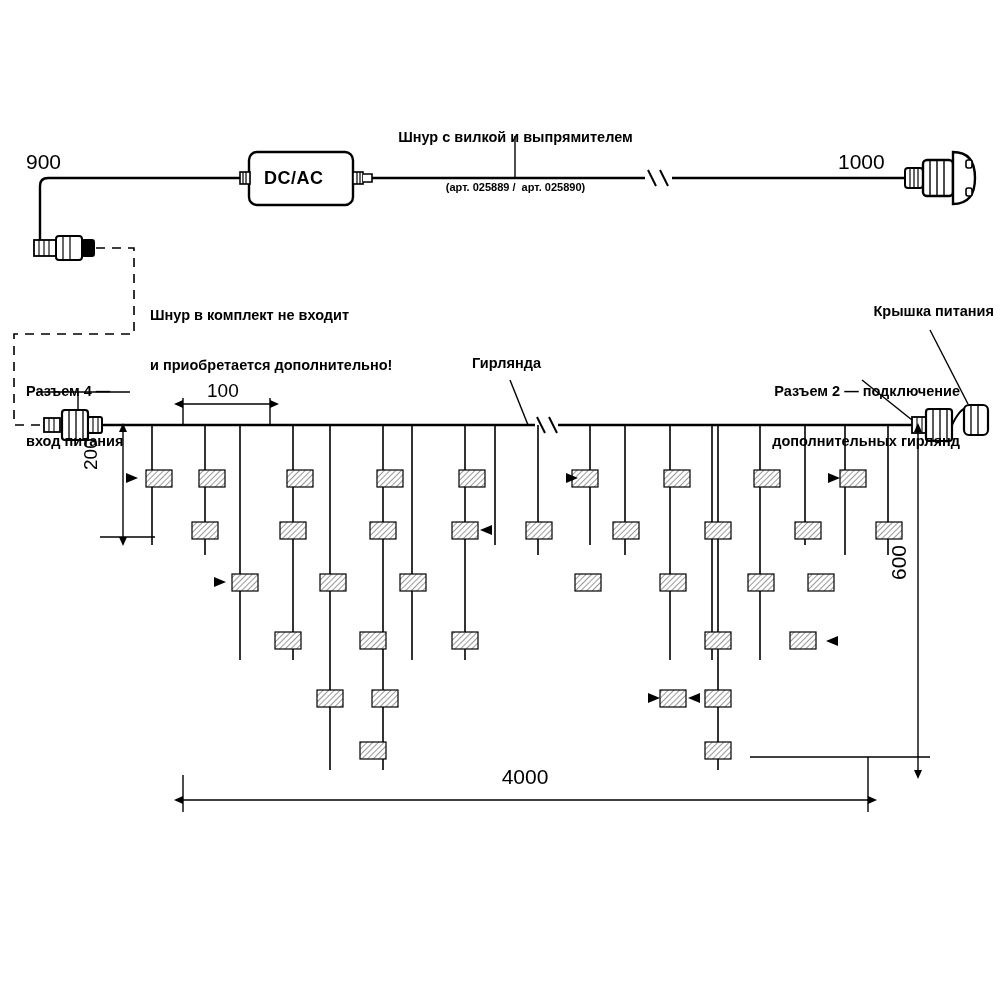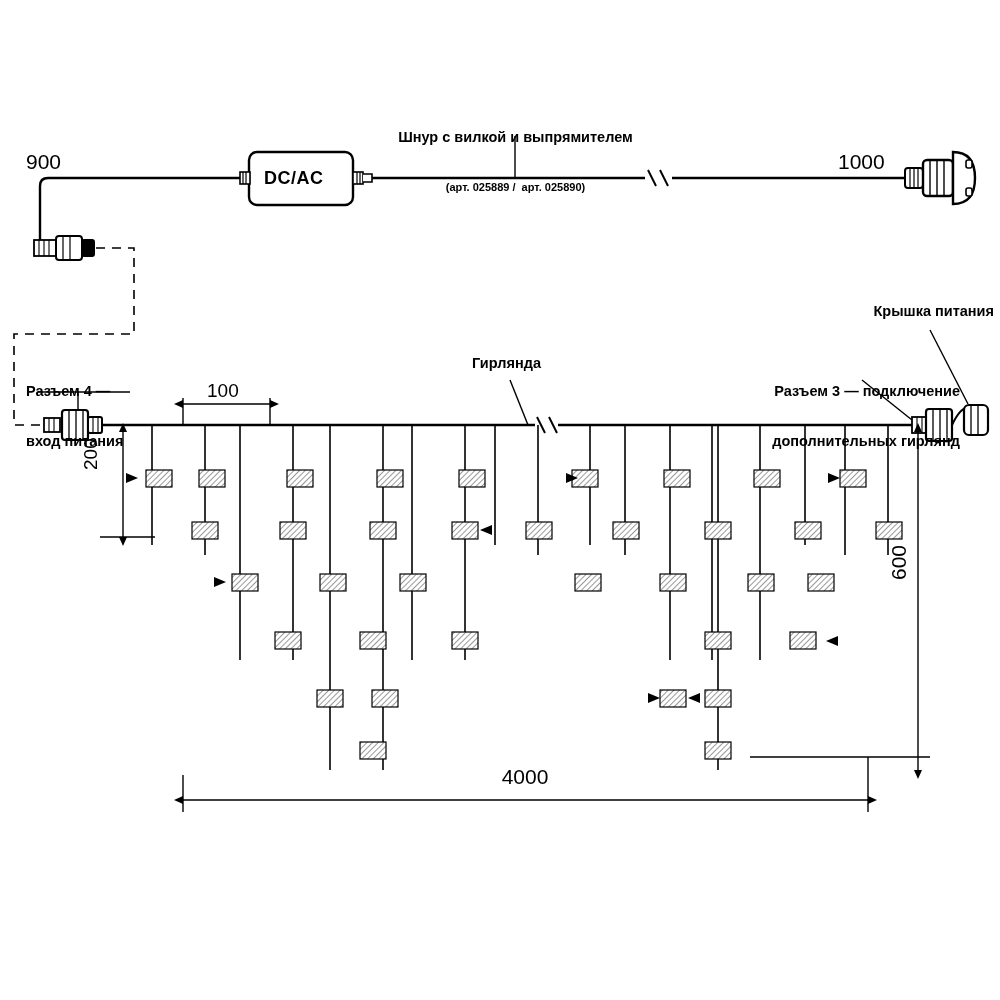--- a/index.html
+++ b/index.html
@@ -284,28 +284,32 @@
     <div>Шнур с вилкой и выпрямителем</div>
     <div class="small-art" style="font-weight:bold; margin-top:2px;">(арт. 025889 /  арт. 025890)</div>
   </div>
 
   <div class="dcac" style="left:264px; top:168px; width:76px; ">DC/AC</div>
 
   <div class="lbl dim-big" style="left:26px; top:150px;">900</div>
 
   <div class="lbl dim-big" style="left:838px; top:150px;">1000</div>
 
+  <div class="lbl note" style="left:150px; top:274px; width:300px;">
+    <div>Шнур в комплект не входит</div>
+    <div>и приобретается дополнительно!</div>
+  </div>
 
   <div class="lbl note" style="left:26px; top:350px; width:150px;">
     <div>Разъем 4 —</div>
     <div>вход питания</div>
   </div>
 
   <div class="lbl note right" style="left:700px; top:350px; width:260px;">
-    <div>Разъем 3 — подключение</div>
+    <div>Разъем 2 — подключение</div>
     <div>дополнительных гирлянд</div>
   </div>
 
   <div class="lbl note right" style="left:750px; top:303px; width:244px;">Крышка питания</div>
 
   <div class="lbl note" style="left:472px; top:355px;">Гирлянда</div>
 
   <div class="lbl dim" style="left:207px; top:380px;">100</div>
 
   <div class="lbl dim" style="left:80px; top:470px; transform: rotate(-90deg); transform-origin: left top;">200</div>

